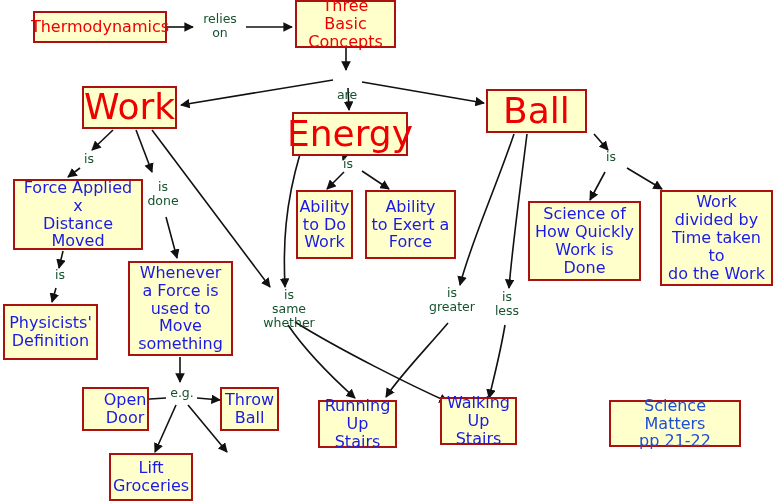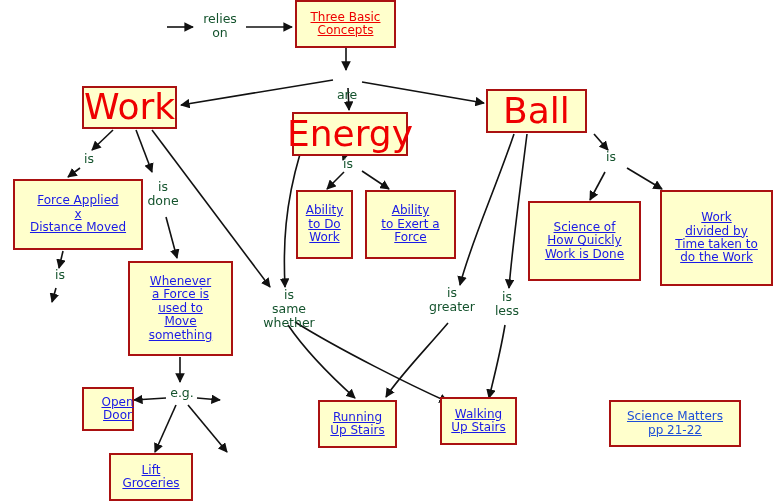--- a/index.html
+++ b/index.html
@@ -41,21 +41,21 @@
     white-space: pre-line;
     padding: 1px 3px;
   }
   .node.concept-main {
     color: #ee0000;
   }
   .node.ref {
     color: #1d4ed8;
     border-color: #aa1111;
   }
-  .node.medium { font-size: 12px; text-decoration: underline; }
+  .node.medium { font-size: 16px; }
   .node.huge   { font-size: 36px; letter-spacing: 0px; }
   .link-label {
     position: absolute;
     font-family: "DejaVu Sans", sans-serif;
     font-size: 12.5px;
     color: #14532d;
     text-align: center;
     line-height: 1.1;
     white-space: pre-line;
     background: transparent;
@@ -131,34 +131,37 @@
       <path d="M 288 325 C 305 350, 335 380, 355 398"></path>
 
       <path d="M 295 322 C 340 350, 410 385, 448 402"></path>
 
       <path d="M 448 323 C 425 350, 398 378, 386 397"></path>
 
       <path d="M 505 325 C 500 355, 492 385, 489 398"></path>
     </g>
   </svg>
 
+  <div class="node medium concept-main" style="left:33px; top:11px; width:134px; height:32px;">Thermodynamics</div>
 
   <div class="node medium concept-main" style="left:295px; top:0px; width:101px; height:48px;">Three Basic
 Concepts</div>
 
   <div class="node huge concept-main" style="left:82px; top:86px; width:95px; height:43px;">Work</div>
 
   <div class="node huge concept-main" style="left:292px; top:112px; width:116px; height:44px;">Energy</div>
 
   <div class="node huge concept-main" style="left:486px; top:89px; width:101px; height:44px;">Ball</div>
 
   <div class="node medium" style="left:13px; top:179px; width:130px; height:71px;">Force Applied
 x
 Distance Moved</div>
 
+  <div class="node medium" style="left:3px; top:304px; width:95px; height:56px;">Physicists'
+Definition</div>
 
   <div class="node medium" style="left:128px; top:261px; width:105px; height:95px;">Whenever
 a Force is
 used to
 Move something</div>
 
   <div class="node medium" style="left:296px; top:190px; width:57px; height:69px;">Ability
 to Do
 Work</div>
 
@@ -168,23 +171,25 @@
 
   <div class="node medium" style="left:528px; top:201px; width:113px; height:80px;">Science of
 How Quickly
 Work is Done</div>
 
   <div class="node medium" style="left:660px; top:190px; width:113px; height:96px;">Work
 divided by
 Time taken to
 do the Work</div>
 
-  <div class="node medium" style="left:82px; top:387px; width:52px; height:44px;padding-left:22px;">Open
+  <div class="node medium" style="left:82px; top:387px; width:67px; height:44px;padding-left:22px;">Open
 Door</div>
 
+  <div class="node medium" style="left:220px; top:387px; width:59px; height:44px;">Throw
+Ball</div>
 
   <div class="node medium" style="left:109px; top:453px; width:84px; height:48px;">Lift
 Groceries</div>
 
 
   <div class="node medium" style="left:318px; top:400px; width:79px; height:48px;">Running
 Up Stairs</div>
 
   <div class="node medium" style="left:440px; top:397px; width:77px; height:48px;">Walking
 Up Stairs</div>

